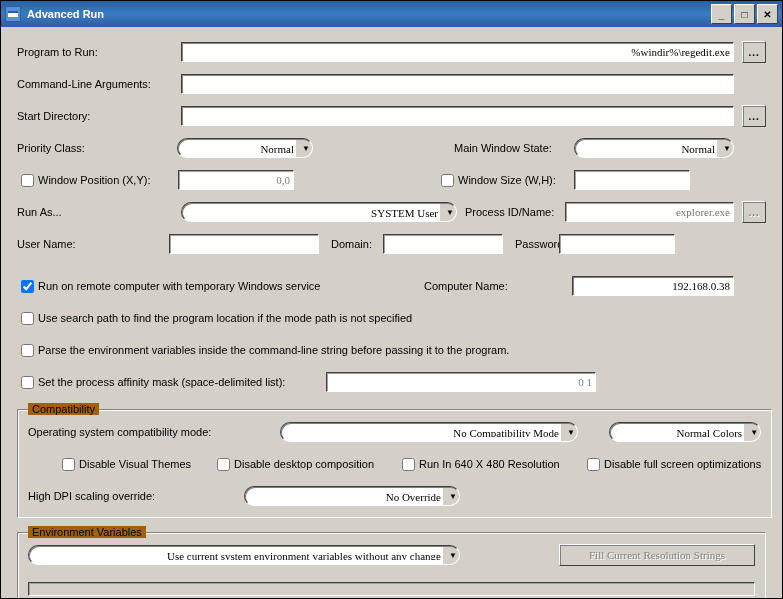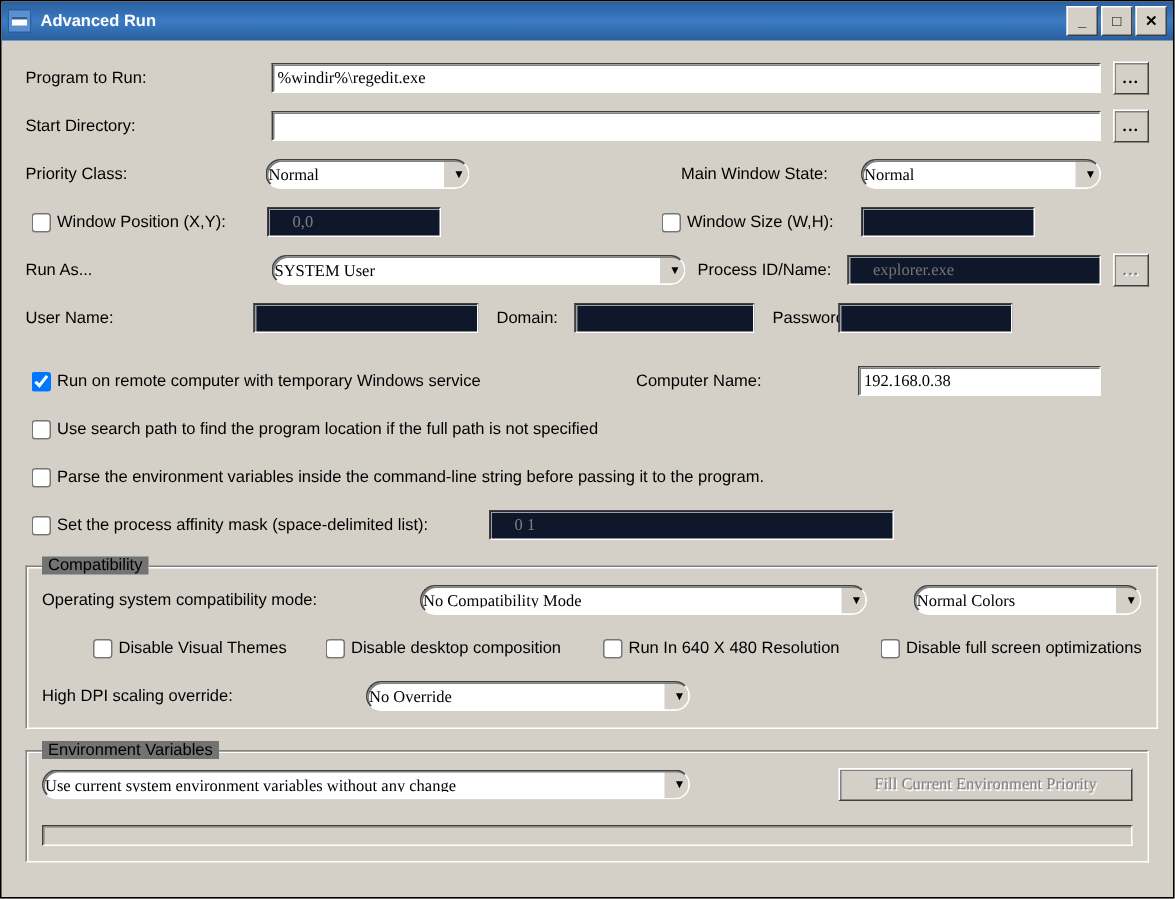--- a/index.html
+++ b/index.html
@@ -6,32 +6,32 @@
 body { margin: 0; background: #d4d0c8; width: 783px; height: 599px; border: 1px solid #000; }
 .titlebar { background: linear-gradient(to bottom, #2a5f9e 0%, #3b7bc4 50%, #2a5f9e 100%); height: 26px; display: flex; align-items: center; padding: 0 4px; color: #fff; font-weight: bold; }
 .titlebar-icon { width: 16px; height: 16px; background: #5a8fd0; border: 1px solid #2a5f9e; margin-right: 6px; display:flex; align-items:center; justify-content:center; }
 .titlebar-icon svg { width:10px; height:10px; }
 .titlebar-text { flex: 1; }
 .titlebar-btns { display: flex; gap: 2px; }
 .titlebar-btn { width: 21px; height: 20px; background: #d4d0c8; border: 1px solid #fff; border-right-color:#404040; border-bottom-color:#404040; display:flex; align-items:center; justify-content:center; font-family: Arial; font-size:10px; font-weight:bold; color:#000; cursor:pointer; }
 .content { padding: 14px 16px 8px 16px; }
 .row { display: flex; align-items: center; margin-bottom: 10px; min-height: 22px; }
 .label { white-space: nowrap; }
-input[type=text], select { border: 1px solid #808080; border-top-color:#404040; border-left-color:#404040; border-right-color:#fff; border-bottom-color:#fff; background:#fff; height: 20px; padding: 1px 3px; font-family:Tahoma; font-size:11px; box-shadow: inset 1px 1px 0 #808080; }
-input[type=text]:disabled { background:#0f172a; color:#808080; box-shadow:inset 1px 1px 0 #a0a0a0;padding-left:16px; }
+input[type=text], select { border: 1px solid #808080; border-top-color:#404040; border-left-color:#404040; border-right-color:#fff; border-bottom-color:#fff; background:#fff; height: 20px; padding: 1px 3px; font-family:Tahoma; font-size:11px; box-shadow: inset 1px 1px 0 #808080; text-align: right; }
+input[type=text]:disabled { background:#ffffff; color:#808080; box-shadow:inset 1px 1px 0 #a0a0a0;padding-left:16px; }
 select { padding:4px 1px; appearance:none; background-image: linear-gradient(to bottom,#d4d0c8,#d4d0c8); background-position: right 0 top 0; background-size: 16px 100%; background-repeat:no-repeat; position:relative;border-radius:10px; }
 .select-wrap { position:relative; display:inline-block; }
 .select-wrap::after { content:'▼'; position:absolute; right:3px; top:50%; transform:translateY(-50%); font-size:8px; pointer-events:none; color:#000; }
 .select-wrap select { width:100%; padding-right:18px; }
 .btn { background:#d4d0c8; border:1px solid #fff; border-right-color:#404040; border-bottom-color:#404040; box-shadow: 1px 1px 0 #808080 inset,-1px -1px 0 #d4d0c8 inset; height:22px; padding:0 8px; cursor:pointer; font-family:Tahoma; font-size:11px; }
 .btn-sm { width:24px; padding:0; }
 .btn:disabled { color:#808080; text-shadow:1px 1px 0 #fff; }
 input[type=checkbox] { width:13px; height:13px; margin:0 4px 0 0; vertical-align:middle; }
 fieldset { border:1px solid #808080; border-top-color:#808080; border-left-color:#808080; border-right-color:#fff; border-bottom-color:#fff; box-shadow: 1px 1px 0 #fff inset, -0px -0px 0 #808080; padding:6px 10px 10px 10px; margin:0 0 8px 0; position:relative; }
-legend { padding:0 4px; background:#737373; }
+legend { padding:0 4px; background:#a16207; }
 .ellipsis { letter-spacing:1px; font-weight:bold; }
 .textarea-ph { border:1px solid #808080; border-top-color:#404040; border-left-color:#404040; border-right-color:#fff; border-bottom-color:#fff; background:#d4d0c8; height:14px; box-shadow:inset 1px 1px 0 #a0a0a0; margin-top:6px; }
 </style>
 </head>
 <body>
 
 <div class="titlebar">
   <div class="titlebar-icon">
       <svg viewBox="0 0 10 10">
         <rect x="0" y="2" width="10" height="6" fill="#fff"></rect>
@@ -48,20 +48,24 @@
 
 <div class="content">
 
   <div class="row">
     <span class="label" style="width:164px">Program to Run:</span>
     <input type="text" style="flex: 1 1 0%;" value="%windir%\regedit.exe">
     <span style="width:8px"></span>
     <button class="btn btn-sm ellipsis">...</button>
   </div>
 
+  <div class="row">
+    <span class="label" style="width:164px">Command-Line Arguments:</span>
+    <input type="text" style="flex: 1 1 0%; margin-right: 32px;" value="">
+  </div>
 
   <div class="row">
     <span class="label" style="width:164px">Start Directory:</span>
     <input type="text" style="flex: 1 1 0%;" value="">
     <span style="width:8px"></span>
     <button class="btn btn-sm ellipsis">...</button>
   </div>
 
   <div class="row">
     <span class="label" style="width:160px">Priority Class:</span>
@@ -110,21 +114,21 @@
     <input type="checkbox" checked="" style="">
     <span class="label">Run on remote computer with temporary Windows service</span>
     <span style="flex:1"></span>
     <span class="label" style="width:148px">Computer Name:</span>
     <input type="text" style="width: 162px; margin-right: 32px;" value="192.168.0.38">
   </div>
 
   <div class="row">
     <span style="width:4px"></span>
     <input type="checkbox" style="">
-    <span class="label">Use search path to find the program location if the full path is not specified</span>
+    <span class="label">Use search path to find the program location if the mode path is not specified</span>
   </div>
 
   <div class="row">
     <span style="width:4px"></span>
     <input type="checkbox" style="">
     <span class="label">Parse the environment variables inside the command-line string before passing it to the program.</span>
   </div>
 
   <div class="row">
     <span style="width:4px"></span>
@@ -156,18 +160,18 @@
       <span class="label" style="width:216px">High DPI scaling override:</span>
       <span class="select-wrap" style="width:216px"><select><option>No Override</option></select></span>
     </div>
   </fieldset>
 
   <fieldset>
     <legend>Environment Variables</legend>
     <div class="row" style="margin-bottom:16px">
       <span class="select-wrap" style="width:432px"><select><option>Use current system environment variables without any change</option></select></span>
       <span style="flex:1"></span>
-      <button class="btn" disabled="" style="width:196px">Fill Current Environment Priority</button>
+      <button class="btn" disabled="" style="width:196px">Fill Current Resolution Strings</button>
     </div>
     <div class="textarea-ph"></div>
   </fieldset>
 
 </div>
 
 </body></html>

